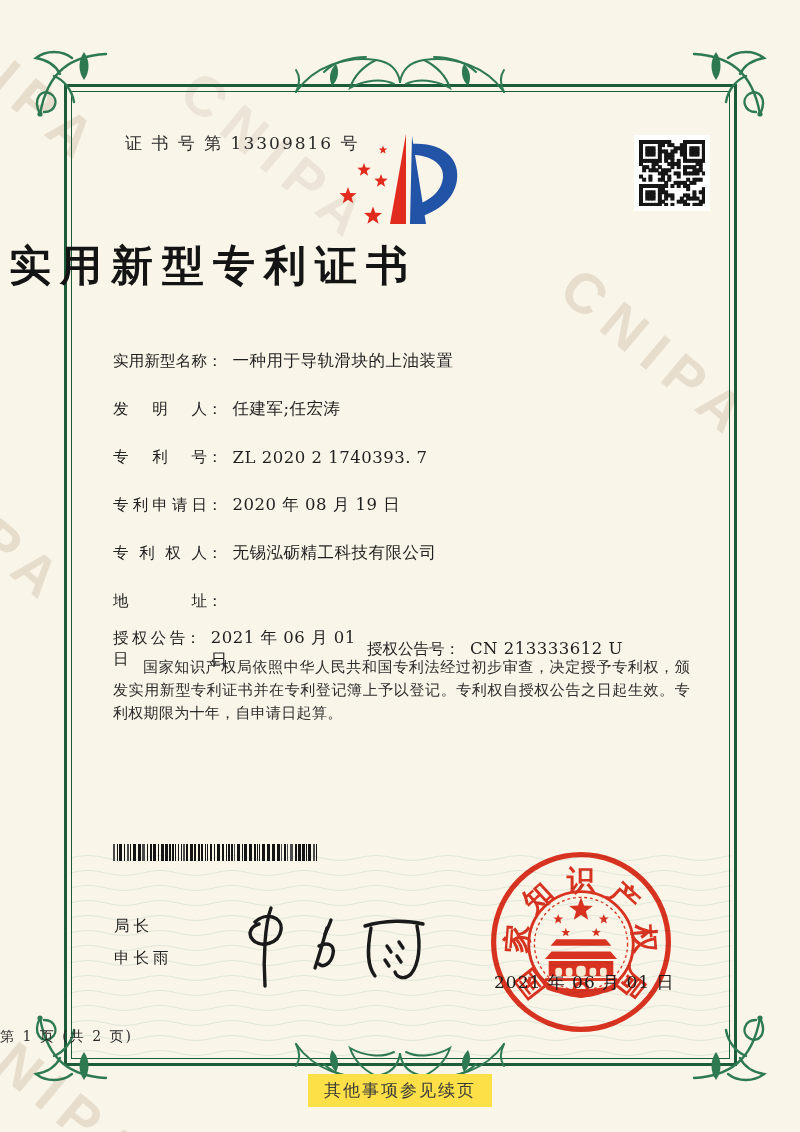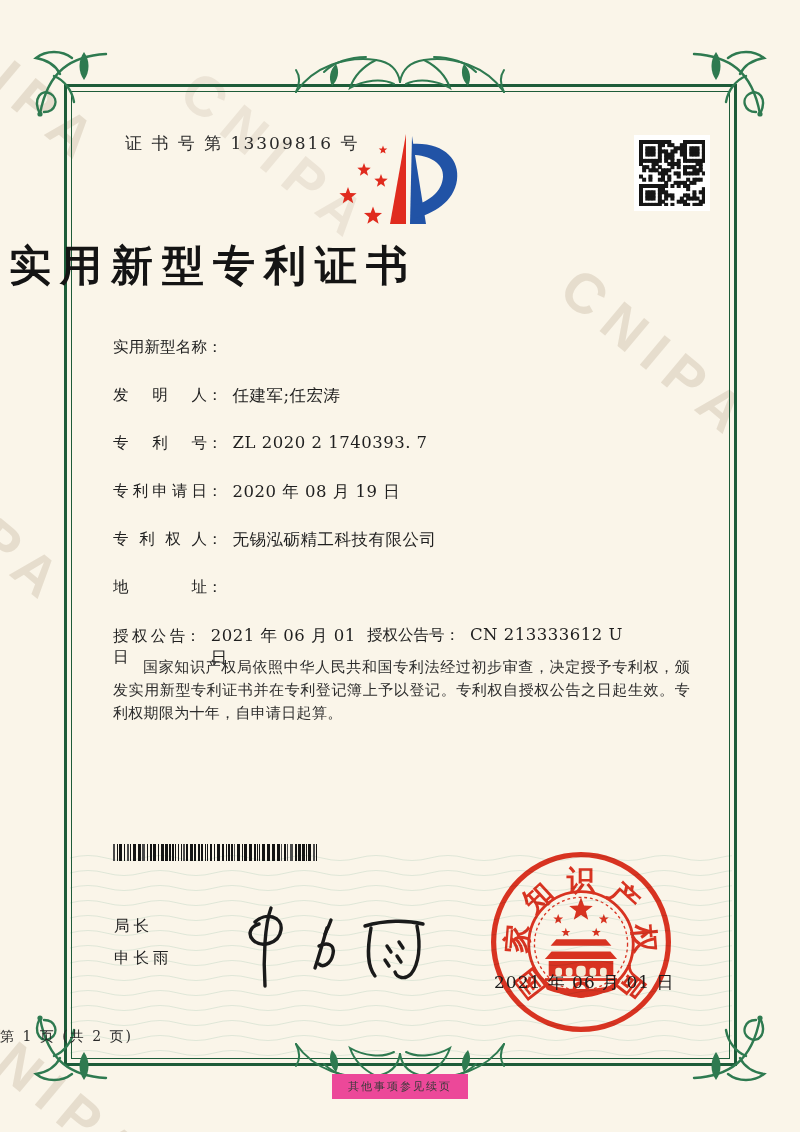--- a/index.html
+++ b/index.html
@@ -19,21 +19,21 @@
   
   .cert-no{position:absolute;left:125px;top:132px;font-size:17px;letter-spacing:2px;
       color:#2a2a2a;z-index:3;}
   .logo{position:absolute;left:336px;top:124px;width:130px;height:112px;z-index:3;}
   .qr-wrap{position:absolute;left:634px;top:135px;width:76px;height:76px;background:#fff;z-index:3;}
   .qr-wrap svg{position:absolute;left:5px;top:5px;}
   .title{position:absolute;left:0;top:238px;width:100%;text-align:left;
       font-size:42px;font-weight:bold;letter-spacing:9px;text-indent:9px;color:#141414;z-index:3;}
   
   .fields{position:absolute;left:113px;top:330px;width:592px;padding-top:7px;z-index:3;}
-  .frow{display:flex;align-items:flex-start;height:48px;}
+  .frow{display:flex;align-items:center;height:48px;}
   .flabel{display:inline-block;width:94px;font-size:15.5px;color:#222;
       text-align:justify;text-align-last:justify;text-justify:inter-character;}
   .flabel.natural{width:auto;text-align-last:auto;}
   .fcolon{font-size:15.5px;margin-right:10px;}
   .fvalue{font-size:16.5px;letter-spacing:0.5px;color:#1f1f1f;}
   .fgroup{display:flex;align-items:baseline;}
   .fgroup.g1{width:254px;}
   
   .paras{position:absolute;left:113px;top:656px;width:577px;z-index:3;}
   .paras p{margin:0;font-size:15px;line-height:23px;text-indent:2em;
@@ -50,21 +50,21 @@
   .seal{position:absolute;left:486px;top:847px;width:190px;height:190px;z-index:4;
         mix-blend-mode:multiply;opacity:0.95;}
   .seal-char{fill:#dc2a18;font-size:30px;font-weight:bold;text-anchor:middle;
         font-family:"DejaVu Serif",serif;}
   .seal-date{position:absolute;left:494px;top:971px;width:190px;font-size:17px;
         color:#1b1b1b;letter-spacing:1px;z-index:5;}
   
   .page-info{position:absolute;left:0;top:1028px;width:100%;
         font-size:14px;letter-spacing:2px;color:#2a2a2a;z-index:3;}
   .cont-note{position:absolute;left:50%;transform:translateX(-50%);top:1074px;
-        background:#ec4899;padding:5px 16px;font-size:11px;letter-spacing:2px;
+        background:#fde047;padding:5px 16px;font-size:17px;letter-spacing:2px;
         color:#3a3a3a;z-index:3;}
 </style>
 </head>
 <body>
 
 <div class="wm" style="left:-60px;top:-20px;">CNIPA</div>
 <div class="wm light" style="left:210px;top:58px;">CNIPA</div>
 <div class="wm" style="left:590px;top:255px;">CNIPA</div>
 <div class="wm" style="left:-95px;top:420px;">CNIPA</div>
 <div class="wm" style="left:-15px;top:995px;">CNIPA</div>
@@ -379,20 +379,21 @@
       <rect x="59.71" y="62.86" width="4" height="4" fill="#161616"></rect>
     </svg>
 </div>
 
 <div class="title">实用新型专利证书</div>
 
 <div class="fields">
   <div class="frow">
       <span class="flabel">实用新型名称</span>
       <span class="fcolon">：</span>
+      <span class="fvalue">一种用于导轨滑块的上油装置</span>
     </div>
   <div class="frow">
       <span class="flabel">发明人</span>
       <span class="fcolon">：</span>
       <span class="fvalue">任建军;任宏涛</span>
     </div>
   <div class="frow">
       <span class="flabel">专利号</span>
       <span class="fcolon">：</span>
       <span class="fvalue">ZL 2020 2 1740393. 7</span>

